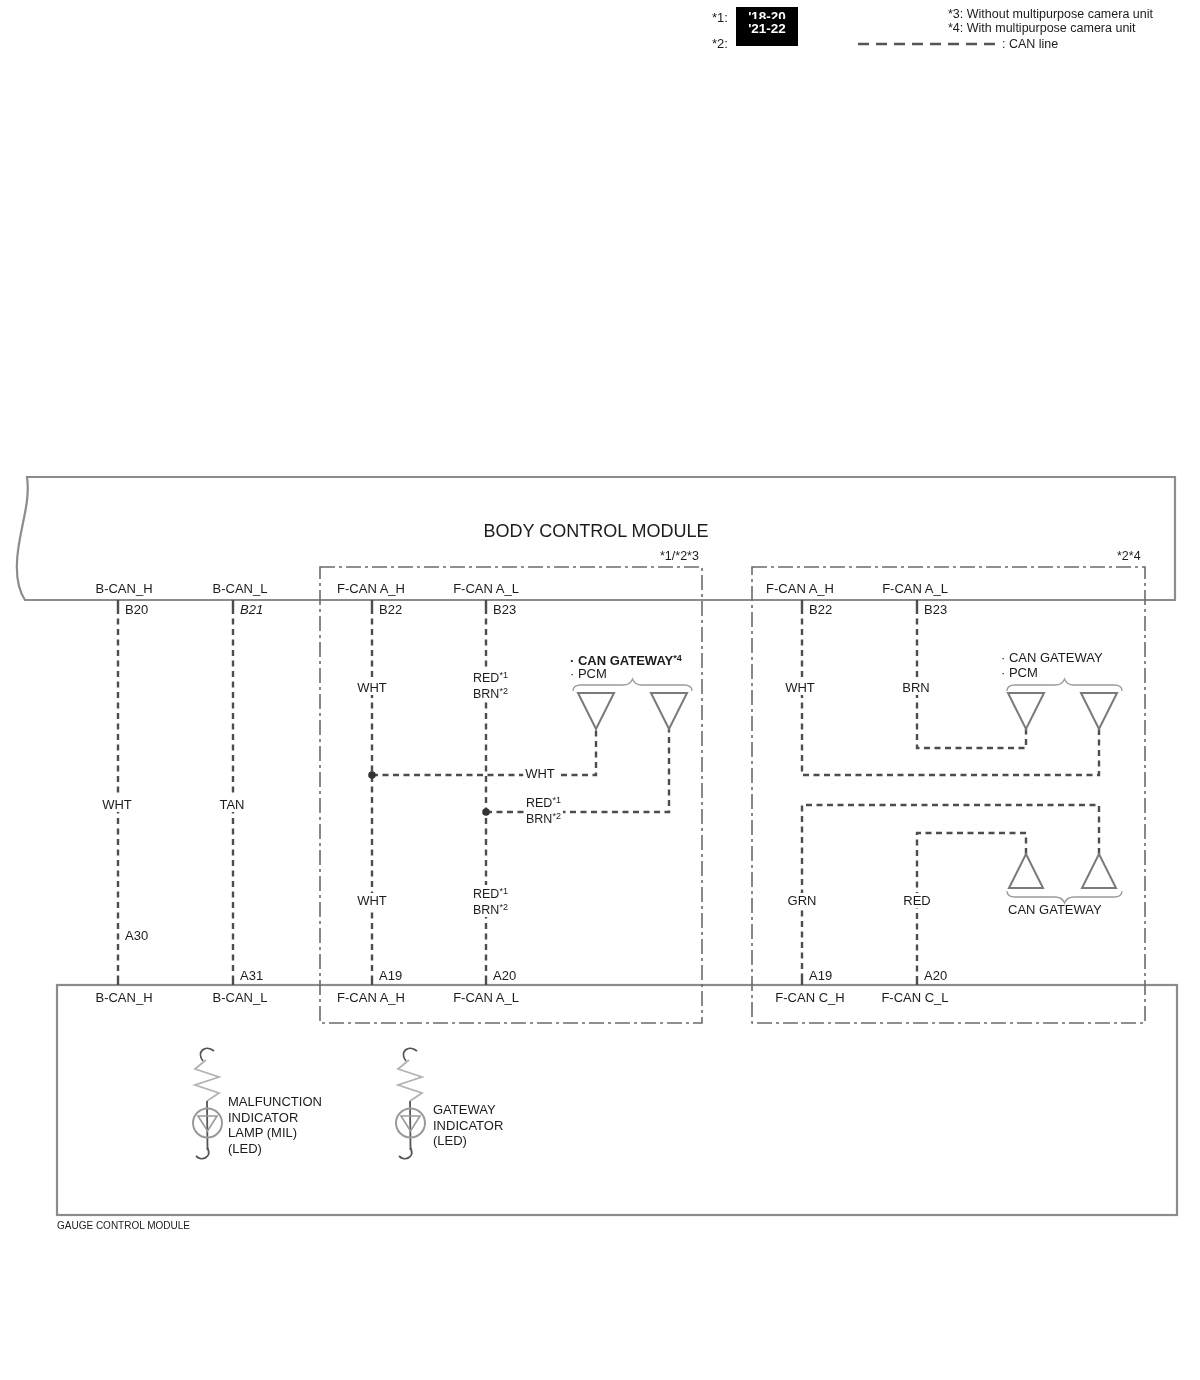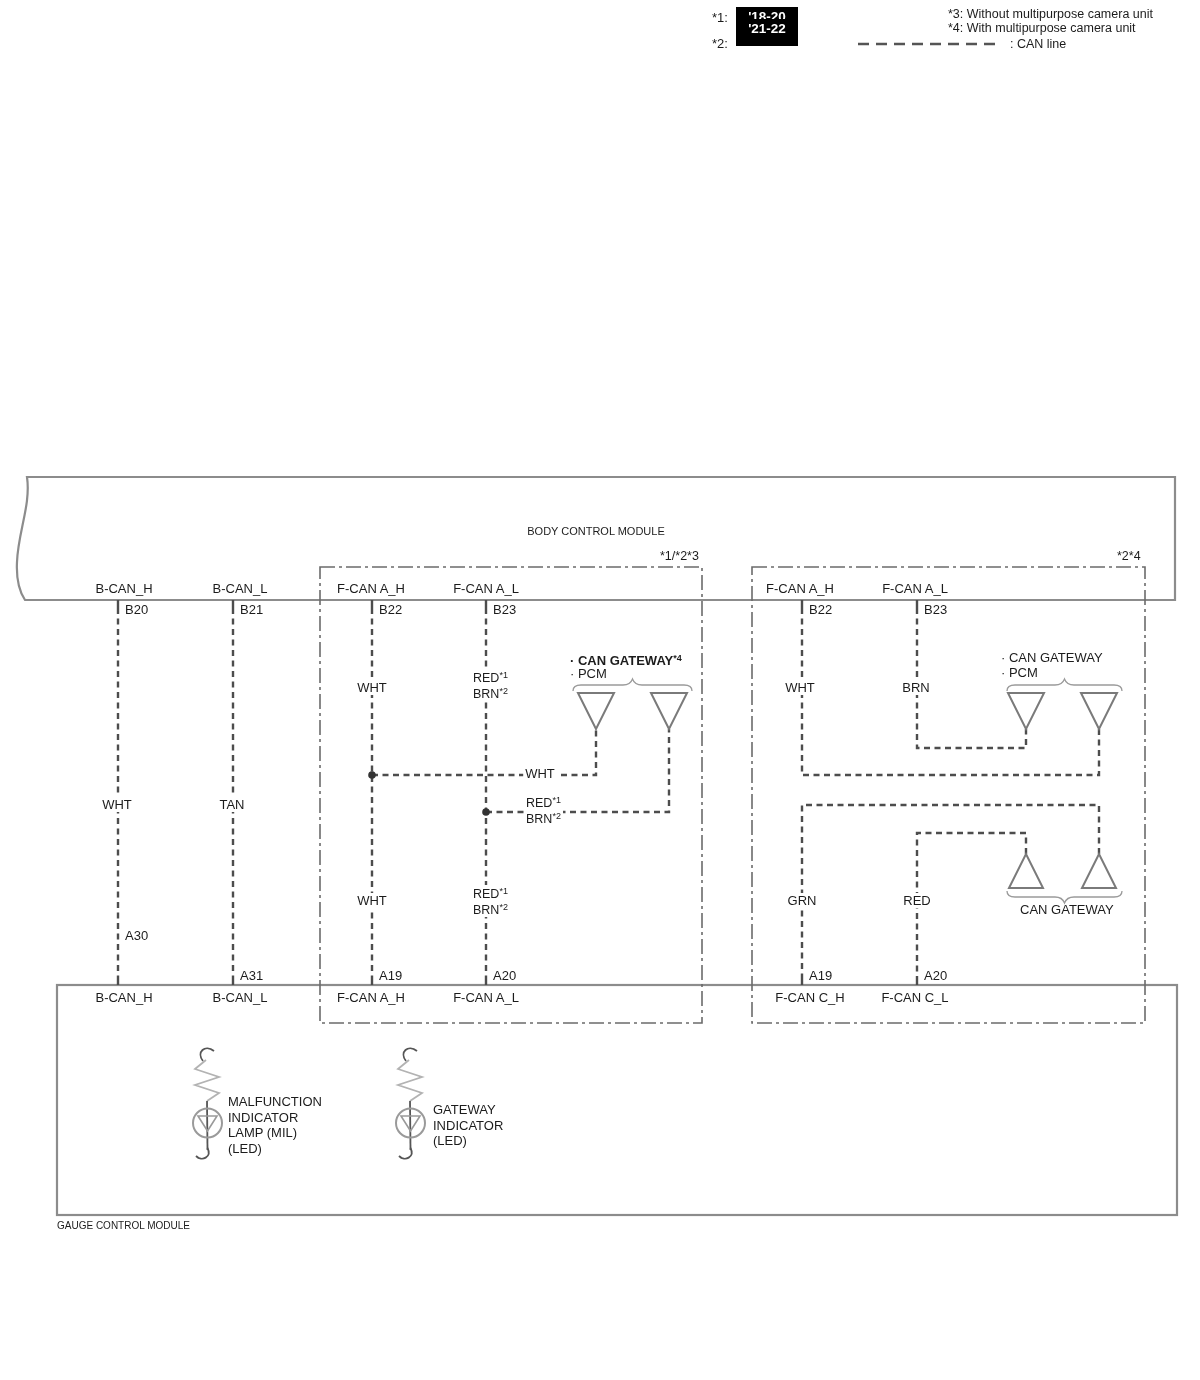--- a/index.html
+++ b/index.html
@@ -78,36 +78,36 @@
     </g>
     <use href="#led" x="203"></use>
   </svg>
 
   <div class="lbl" style="left:712px;top:10px;">*1:</div>
   <div class="badge" style="left:736px;top:7px;">'18-20</div>
   <div class="lbl" style="left:712px;top:36px;">*2:</div>
   <div class="badge" style="left:736px;top:19px;">'21-22</div>
   <div class="lbl sm" style="left:948px;top:7px;">*3: Without multipurpose camera unit</div>
   <div class="lbl sm" style="left:948px;top:21px;">*4: With multipurpose camera unit</div>
-  <div class="lbl sm" style="left:1002px;top:37px;margin-left:8px;">: CAN line</div>
+  <div class="lbl sm" style="left:1002px;top:37px;">: CAN line</div>
 
-  <div class="lbl c" style="left:596px;top:524px;font-size:11px;">BODY CONTROL MODULE</div>
+  <div class="lbl c" style="left:596px;top:524px;font-size:18px;">BODY CONTROL MODULE</div>
   <div class="lbl sm" style="left:660px;top:549px;">*1/*2*3</div>
   <div class="lbl sm" style="left:1117px;top:549px;">*2*4</div>
   <div class="lbl" style="left:57px;top:1218px;font-size:10px;">GAUGE CONTROL MODULE</div>
 
   <div class="lbl c" style="left:124px;top:581px;">B-CAN_H</div>
   <div class="lbl c" style="left:240px;top:581px;">B-CAN_L</div>
   <div class="lbl c" style="left:371px;top:581px;">F-CAN A_H</div>
   <div class="lbl c" style="left:486px;top:581px;">F-CAN A_L</div>
   <div class="lbl c" style="left:800px;top:581px;">F-CAN A_H</div>
   <div class="lbl c" style="left:915px;top:581px;">F-CAN A_L</div>
 
   <div class="lbl" style="left:125px;top:602px;">B20</div>
-  <div class="lbl" style="left:240px;top:602px;">B21</div>
+  <div class="lbl" style="left:240px;top:602px;font-style:italic;">B21</div>
   <div class="lbl" style="left:379px;top:602px;">B22</div>
   <div class="lbl" style="left:493px;top:602px;">B23</div>
   <div class="lbl" style="left:809px;top:602px;">B22</div>
   <div class="lbl" style="left:924px;top:602px;">B23</div>
 
   <div class="lbl c bg" style="left:117px;top:797px;">WHT</div>
   <div class="lbl c bg" style="left:232px;top:797px;">TAN</div>
   <div class="lbl c bg" style="left:372px;top:680px;">WHT</div>
   <div class="lbl bg two sm" style="left:471px;top:669px;">
     <span>RED</span><span class="sup">*1</span><br>
@@ -127,21 +127,21 @@
   <div class="lbl c bg" style="left:916px;top:680px;">BRN</div>
   <div class="lbl c bg" style="left:802px;top:893px;">GRN</div>
   <div class="lbl c bg" style="left:917px;top:893px;">RED</div>
 
   <div class="lbl" style="left:570px;top:651px;font-weight:bold;">
     <span>· CAN GATEWAY</span><span class="sup">*4</span>
   </div>
   <div class="lbl" style="left:570px;top:666px;">· PCM</div>
   <div class="lbl" style="left:1001px;top:650px;">· CAN GATEWAY</div>
   <div class="lbl" style="left:1001px;top:665px;">· PCM</div>
-  <div class="lbl" style="left:1008px;top:902px;margin-left:12px;">CAN GATEWAY</div>
+  <div class="lbl" style="left:1008px;top:902px;">CAN GATEWAY</div>
 
   <div class="lbl" style="left:125px;top:928px;">A30</div>
   <div class="lbl" style="left:240px;top:968px;">A31</div>
   <div class="lbl" style="left:379px;top:968px;">A19</div>
   <div class="lbl" style="left:493px;top:968px;">A20</div>
   <div class="lbl" style="left:809px;top:968px;">A19</div>
   <div class="lbl" style="left:924px;top:968px;">A20</div>
 
   <div class="lbl c" style="left:124px;top:990px;">B-CAN_H</div>
   <div class="lbl c" style="left:240px;top:990px;">B-CAN_L</div>

